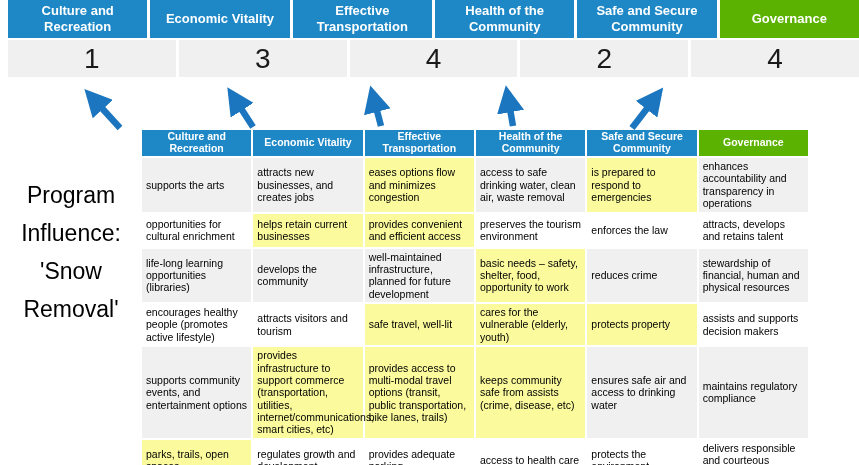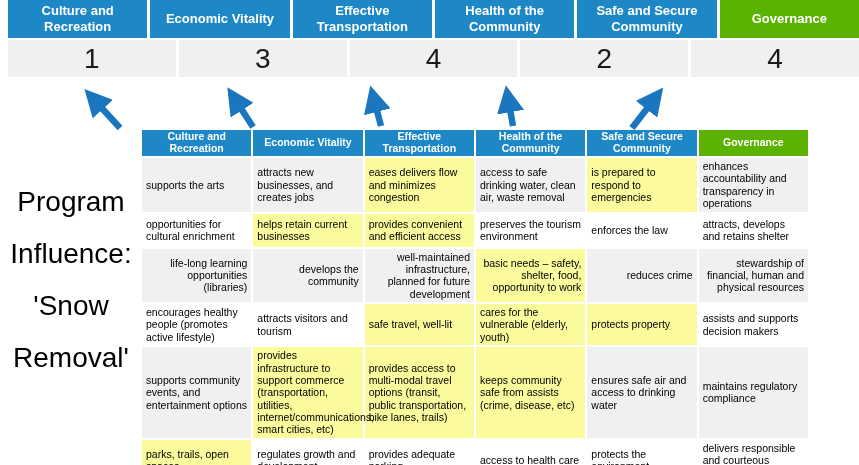--- a/index.html
+++ b/index.html
@@ -26,21 +26,21 @@
   .score-row{position:absolute;top:40px;left:8px;right:0;height:37px;display:flex;gap:3px;}
   .score-cell{
     flex:1;background:var(--band);display:flex;align-items:center;justify-content:center;
     font-size:28px;color:#1a1a1a;
   }
   
   #arrows{position:absolute;left:0;top:80px;width:859px;height:52px;}
   
   .program-title{
     position:absolute;left:0;top:176px;width:142px;text-align:center;
-    font-size:28px;line-height:52px;color:#000;
+    font-size:23px;line-height:38px;color:#000;
   }
   
   .matrix{
     position:absolute;left:140px;top:128px;width:670px;
     border-collapse:separate;border-spacing:2px;table-layout:fixed;
   }
   .matrix th{
     background:var(--blue);color:#fff;font-size:10.5px;font-weight:bold;
     padding:1px 2px;line-height:1.1;height:24px;text-align:center;vertical-align:middle;
   }
@@ -95,34 +95,34 @@
       <th>Effective Transportation</th>
       <th>Health of the Community</th>
       <th>Safe and Secure Community</th>
       <th class="green">Governance</th>
     </tr>
   </thead>
   <tbody>
       <tr class="odd" style="height: 40px;">
         <td>supports the arts</td>
         <td>attracts new businesses, and creates jobs</td>
-        <td class="hl">eases delivers flow and minimizes congestion</td>
+        <td class="hl">eases options flow and minimizes congestion</td>
         <td>access to safe drinking water, clean air, waste removal</td>
         <td class="hl">is prepared to respond to emergencies</td>
         <td>enhances accountability and transparency in operations</td>
       </tr>
       <tr class="even" style="height: 33px;">
         <td>opportunities for cultural enrichment</td>
         <td class="hl">helps retain current businesses</td>
         <td class="hl">provides convenient and efficient access</td>
         <td>preserves the tourism environment</td>
         <td>enforces the law</td>
-        <td>attracts, develops and retains shelter</td>
+        <td>attracts, develops and retains talent</td>
       </tr>
-      <tr class="odd" style="height: 38px; text-align: right;">
+      <tr class="odd" style="height: 38px;">
         <td>life-long learning opportunities (libraries)</td>
         <td>develops the community</td>
         <td>well-maintained infrastructure, planned for future development</td>
         <td class="hl">basic needs – safety, shelter, food, opportunity to work</td>
         <td>reduces crime</td>
         <td>stewardship of financial, human and physical resources</td>
       </tr>
       <tr class="even" style="height: 32px;">
         <td>encourages healthy people (promotes active lifestyle)</td>
         <td>attracts visitors and tourism</td>

